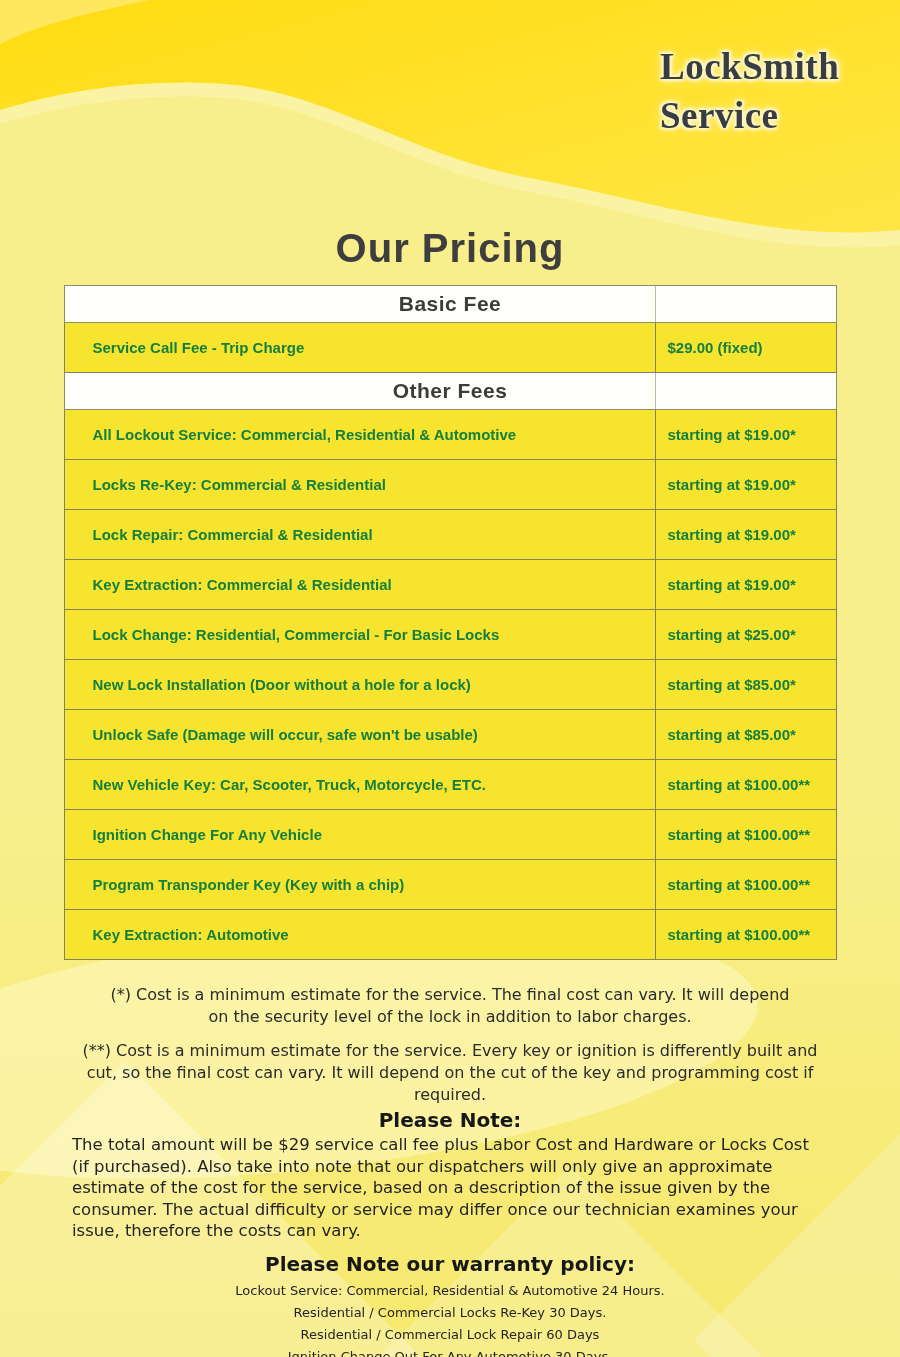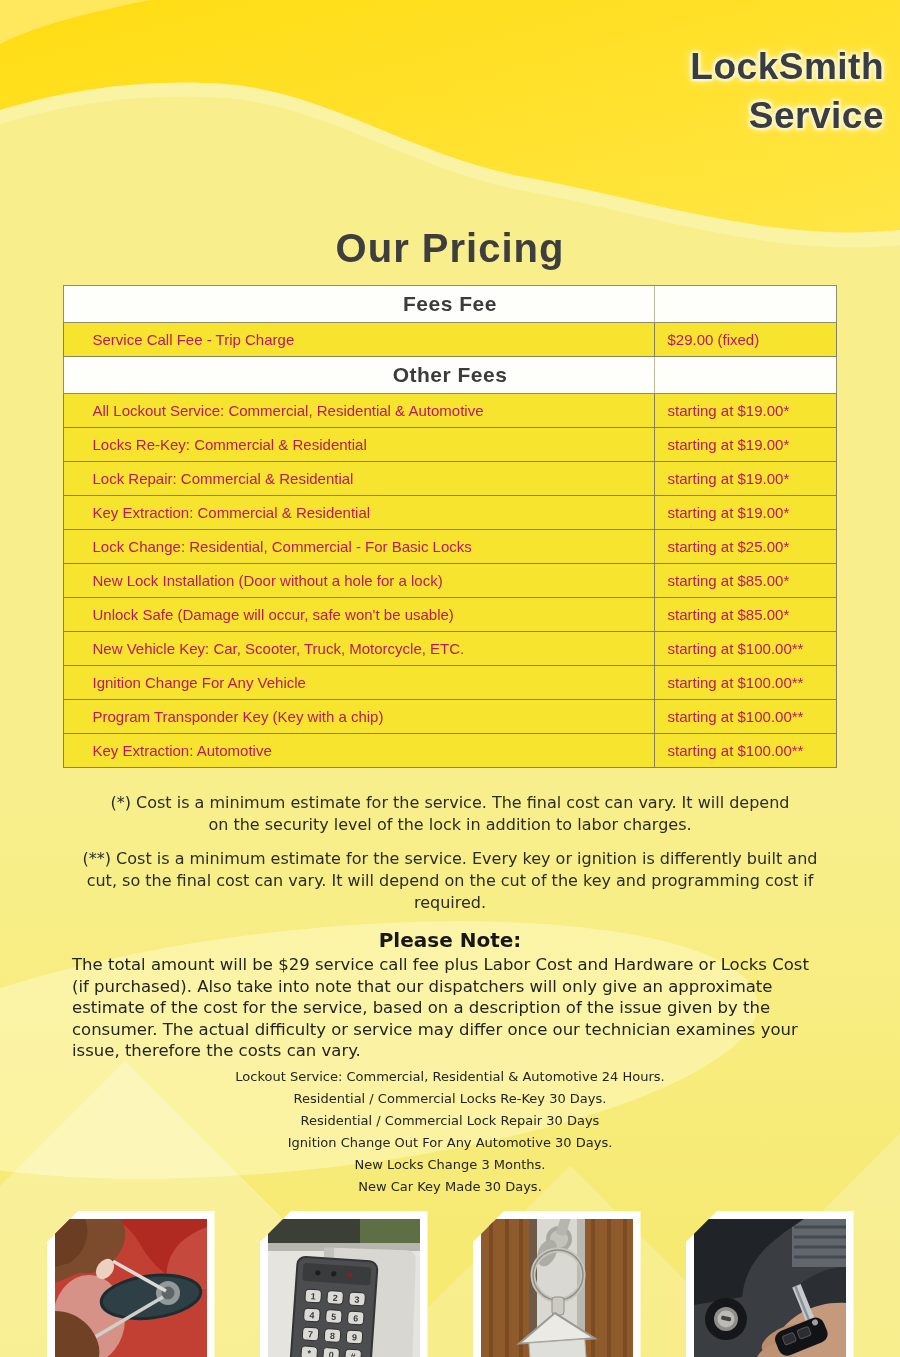--- a/index.html
+++ b/index.html
@@ -9,22 +9,22 @@
     font-family:"DejaVu Sans","Liberation Sans",sans-serif;color:#1f1f1f;
   }
   .header-wave{position:absolute;top:0;left:0;width:900px;height:260px;z-index:1;}
   .bg-blob{position:absolute;z-index:0;}
   .blob-arc{left:-160px;top:930px;width:920px;height:240px;border-radius:50%;
     background:rgba(255,252,210,.45);transform:rotate(-6deg);}
   .blob-d1{left:-90px;top:1150px;width:430px;height:430px;background:rgba(255,255,255,.26);transform:rotate(45deg);}
   .blob-d2{left:390px;top:1240px;width:360px;height:360px;background:rgba(255,255,255,.20);transform:rotate(45deg);}
   .blob-d3{left:760px;top:1180px;width:320px;height:320px;background:rgba(255,255,255,.22);transform:rotate(45deg);}
   .logo{
-    position:absolute;top:42px;right:16px;width:240px;z-index:2;text-align:right;
-    font-family:Liberation Sans, sans-serif;font-weight:bold;font-size:37px;line-height:49px;
+    position:absolute;top:42px;right:0;width:240px;z-index:2;text-align:left;
+    font-family:Liberation Serif, serif;font-weight:bold;font-size:37px;line-height:49px;
     color:#383c43;letter-spacing:.5px;
     text-shadow:0 0 6px #fdf7c8,0 0 12px #fdf7c8,2px 2px 2px #fcf3b4,-2px -2px 2px #fcf3b4,2px -2px 2px #fcf3b4,-2px 2px 2px #fcf3b4;
   }
   .content{position:relative;z-index:2;padding-top:226px;}
   .title{
     margin:0;text-align:center;font-family:"Liberation Sans",sans-serif;
     font-weight:bold;font-size:40px;letter-spacing:1px;color:#3e3e3e;
   }
   table.pricing{
     width:772px;margin:14px auto 0;border-collapse:collapse;table-layout:fixed;
@@ -33,30 +33,30 @@
   table.pricing col.c1{width:591px;}
   table.pricing col.c2{width:181px;}
   td.sec{
     position:relative;background:#fefefa;border:1px solid #8f8c6b;
     text-align:center;font-weight:bold;font-size:21px;color:#3c3c3c;
     padding:6px 4px;letter-spacing:.5px;
   }
   td.sec::after{content:"";position:absolute;top:0;bottom:0;left:590px;width:1px;background:#bdbaa4;}
   td.svc,td.prc{
     background:#f6e42e;border:1px solid #84815f;font-size:15px;line-height:17px;
-    color:#be185d;padding:8px 10px;white-space:nowrap;overflow:hidden;
+    color:#15803d;padding:16px 10px;white-space:nowrap;overflow:hidden;font-weight:bold;
   }
   td.svc{padding-left:28px;}
   td.prc{padding-left:12px;margin-top:44px;}
   .footnote{
     text-align:center;font-size:16px;line-height:22px;color:#2b2b2b;margin:24px auto 0;width:680px;
   }
   .footnote.second{width:748px;margin-top:12px;}
   .note-heading{
-    margin:14px 0 2px;text-align:center;font-weight:bold;font-size:20px;color:#171717;
+    margin:2px 0 2px;text-align:center;font-weight:bold;font-size:20px;color:#171717;
   }
   .note-body{margin:2px auto 0;width:756px;text-align:left;font-size:16.5px;line-height:21.5px;color:#242424;}
   .warranty-heading{margin:10px 0 2px;text-align:center;font-weight:bold;font-size:20px;color:#171717;}
   .warranty-lines{margin:4px auto;text-align:center;font-size:13px;line-height:22px;color:#242424;}
   .photos{display:flex;justify-content:center;gap:45px;margin-top:13px;}
   .photo-card{
     width:168px;height:200px;background:#ffffff;box-sizing:border-box;padding:8px;
     clip-path:polygon(32px 0,100% 0,100% calc(100% - 34px),calc(100% - 34px) 100%,0 100%,0 32px);
   }
   .photo-card svg{display:block;width:152px;height:160px;}
@@ -91,21 +91,21 @@
   <div class="content">
     <h1 class="title">Our Pricing</h1>
 
     <table class="pricing">
       <colgroup>
           <col class="c1">
           <col class="c2">
         </colgroup>
       <tbody>
   <tr>
-    <td class="sec" colspan="2">Fees Fee</td>
+    <td class="sec" colspan="2">Basic Fee</td>
   </tr>
 
   <tr>
     <td class="svc">Service Call Fee - Trip Charge</td>
     <td class="prc">$29.00 (fixed)</td>
   </tr>
 
   <tr>
     <td class="sec" colspan="2">Other Fees</td>
   </tr>
@@ -166,24 +166,25 @@
   </tr>
 </tbody>
     </table>
 
     <p class="footnote">(*) Cost is a minimum estimate for the service. The final cost can vary. It will depend on the security level of the lock in addition to labor charges.</p>
     <p class="footnote second">(**) Cost is a minimum estimate for the service. Every key or ignition is differently built and cut, so the final cost can vary. It will depend on the cut of the key and programming cost if required.</p>
 
     <h2 class="note-heading">Please Note:</h2>
     <p class="note-body">The total amount will be $29 service call fee plus Labor Cost and Hardware or Locks Cost (if purchased). Also take into note that our dispatchers will only give an approximate estimate of the cost for the service, based on a description of the issue given by the consumer. The actual difficulty or service may differ once our technician examines your issue, therefore the costs can vary.</p>
 
+    <h2 class="warranty-heading">Please Note our warranty policy:</h2>
     <div class="warranty-lines">
         <div>Lockout Service: Commercial, Residential &amp; Automotive 24 Hours.</div>
         <div>Residential / Commercial Locks Re-Key 30 Days.</div>
-        <div>Residential / Commercial Lock Repair 30 Days</div>
+        <div>Residential / Commercial Lock Repair 60 Days</div>
         <div>Ignition Change Out For Any Automotive 30 Days.</div>
         <div>New Locks Change 3 Months.</div>
         <div>New Car Key Made 30 Days.</div>
       </div>
 
     <div class="photos">
 
       <div class="photo-card">
         <svg viewBox="0 0 152 160" role="img" aria-label="car-door-lock-picking-photo">
           <rect width="152" height="160" fill="#c24033"></rect>

